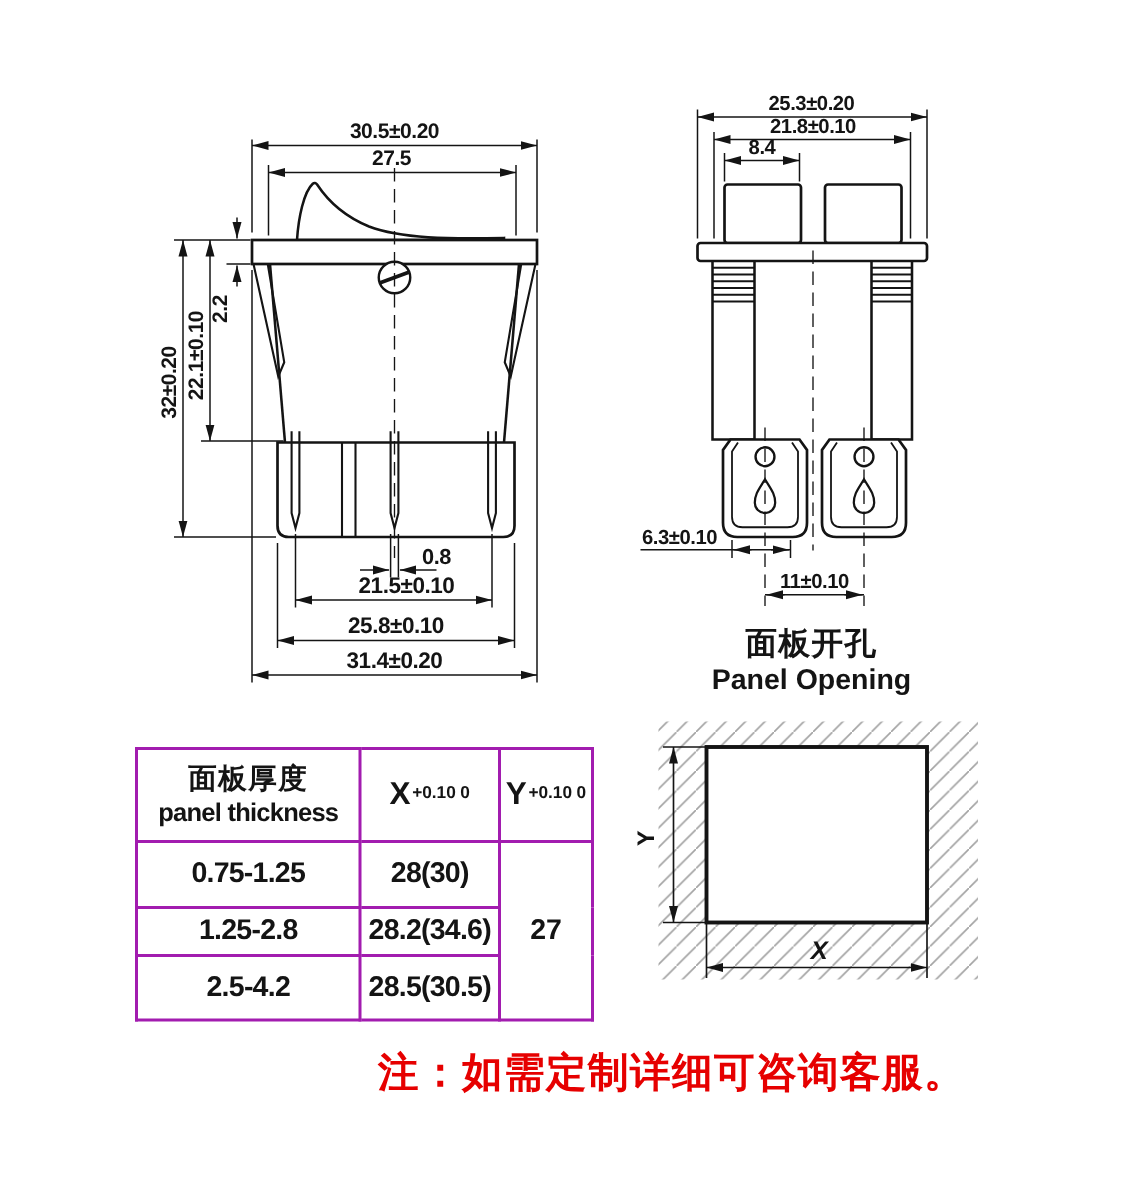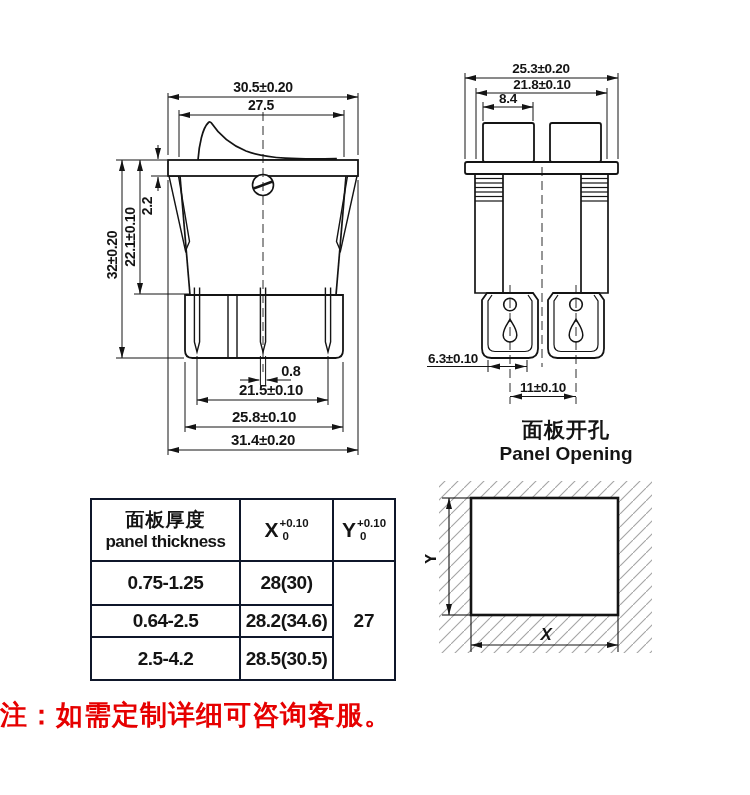--- a/index.html
+++ b/index.html
@@ -7,51 +7,51 @@
     width:750px;height:795px;position:relative;background:#ffffff;
     font-family:"Liberation Sans","DejaVu Sans",sans-serif;color:#141414;
     overflow:hidden;
   }
   .abs{position:absolute;}
   svg text{
     font-family:"Liberation Sans","DejaVu Sans",sans-serif;
     font-weight:700;fill:#141414;letter-spacing:-0.3px;
   }
   
-  .caption{left:450px;width:232px;text-align:center;line-height:1.1;}
+  .caption{left:425px;width:232px;text-align:center;line-height:1.1;}
   .caption-cn{top:418px;font-size:21px;font-weight:700;letter-spacing:1px;}
   .caption-en{top:444px;font-size:19px;font-weight:700;letter-spacing:0px;}
   
   table.spec{
     position:absolute;left:90px;top:498px;border-collapse:collapse;
     table-layout:fixed;width:302px;
   }
   table.spec td{
-    border:2px solid #0f172a;text-align:center;vertical-align:middle;
+    border:2px solid #a21caf;text-align:center;vertical-align:middle;
     font-weight:700;padding:0;
   }
   td.c1{width:147px;} td.c2{width:91px;} td.c3{width:60px;}
   tr.hdr{height:62px;}
   tr.r1{height:44px;} tr.r2{height:32px;} tr.r3{height:43px;}
   .hdr-cn{font-size:19px;letter-spacing:1px;line-height:1.2;}
   .hdr-en{font-size:17px;letter-spacing:-0.5px;line-height:1.15;}
   td.xy-cell{text-align:left;padding-left:8px;}
   .xy-base{font-size:21px;font-weight:700;display:inline-block;vertical-align:middle;}
   .tolwrap{
-    display:inline-flex;flex-direction:column;align-items:flex-start;
+    display:inline-flex;align-items:flex-start;
     margin-left:1px;font-size:11.5px;font-weight:700;line-height:1.15;
     vertical-align:middle;letter-spacing:0;
   }
   .tolwrap .sub{padding-left:3px;}
   td.val{font-size:19px;letter-spacing:-0.5px;}
   td.val-left{text-align:left;padding-left:5px;margin-top:28px;}
   td.yval{font-size:19px;}
   
   .note{
-    top:697px;left:0;width:644px;text-align:left;
+    top:697px;left:0;width:644px;text-align:right;
     font-size:27px;font-weight:700;letter-spacing:1px;
   }
 </style>
 </head>
 <body>
 
 <svg class="abs" style="left:95px;top:60px" width="290" height="400" viewBox="0 0 290 400">
   <defs>
     <marker id="maF" viewBox="0 0 12 8" markerWidth="12" markerHeight="8" refX="11" refY="4" orient="auto-start-reverse" markerUnits="userSpaceOnUse">
       <path d="M0,1 L11,4 L0,7 Z" fill="#141414"></path>
@@ -260,21 +260,21 @@
             <span class="sub">0</span>
           </span>
     </td>
   </tr>
   <tr class="r1">
     <td class="val">0.75-1.25</td>
     <td class="val val-left">28(30)</td>
     <td class="yval" rowspan="3">27</td>
   </tr>
   <tr class="r2">
-    <td class="val">0.64-2.5</td>
+    <td class="val">1.25-2.8</td>
     <td class="val val-left">28.2(34.6)</td>
   </tr>
   <tr class="r3">
     <td class="val">2.5-4.2</td>
     <td class="val val-left">28.5(30.5)</td>
   </tr>
 </tbody>
   </table>
 
 <div class="abs note" style="color:#e60000">注：如需定制详细可咨询客服。</div>

